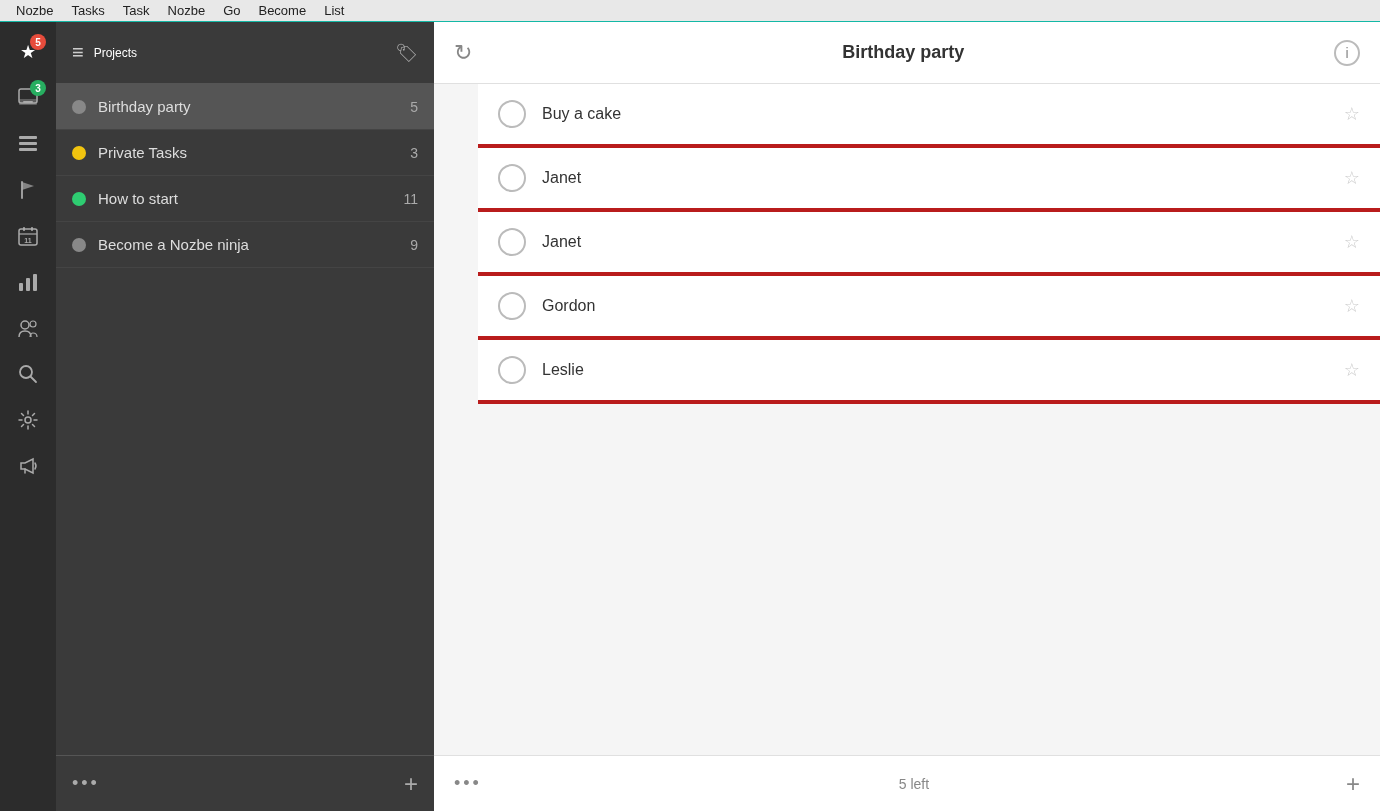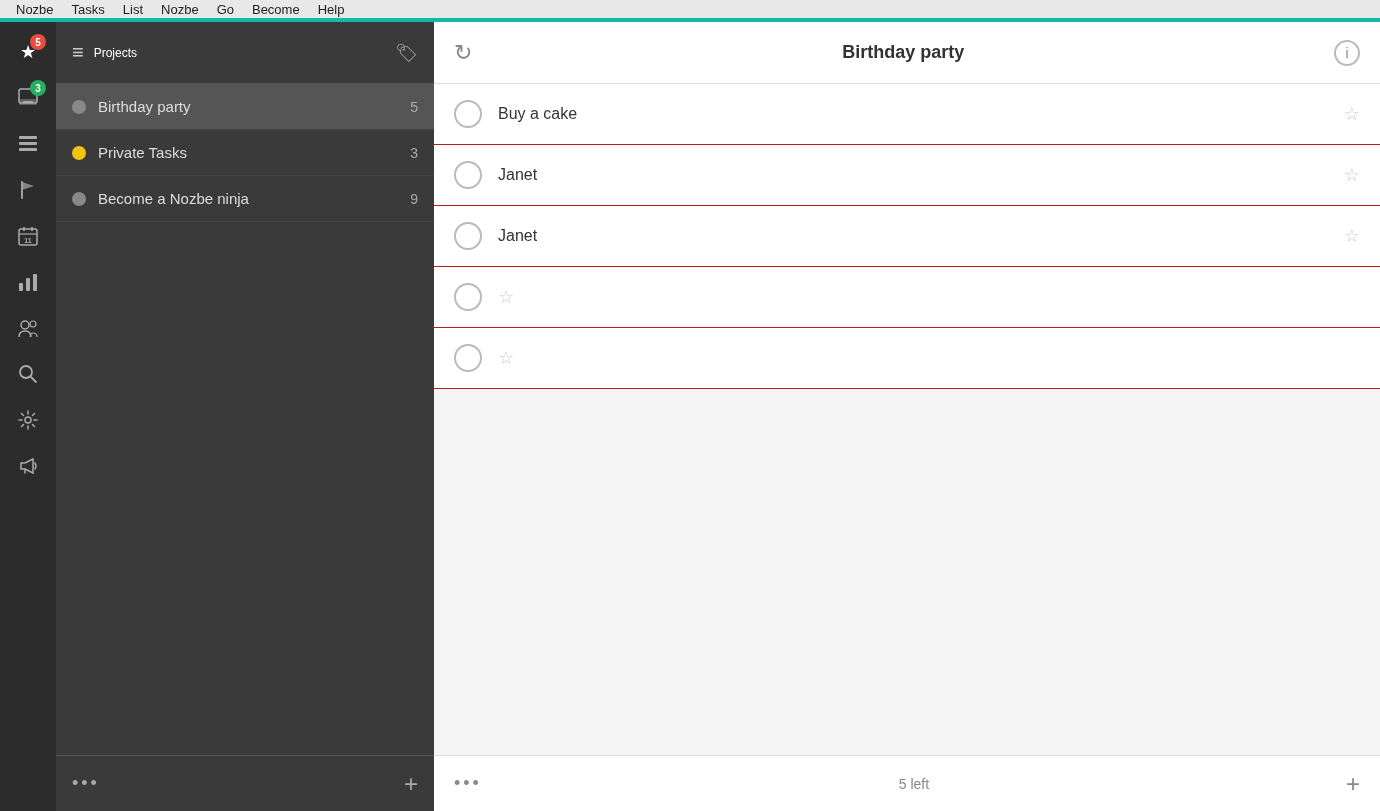--- a/index.html
+++ b/index.html
@@ -6,21 +6,21 @@
     body { font-family: -apple-system, BlinkMacSystemFont, 'Segoe UI', sans-serif; background: #f0f0f0; width: 1380px; height: 811px; overflow: hidden; display: flex; flex-direction: column; }
 
     
     .menubar {
       height: 22px;
       background: #e8e8e8;
       display: flex;
       align-items: center;
       padding: 0 8px;
       gap: 2px;
-      border-bottom: 4px solid #14b8a6;
+      border-bottom: 1px solid #14b8a6;
       flex-shrink: 0;
     }
     .menubar-item {
       font-size: 13px;
       color: #222;
       padding: 2px 8px;
       cursor: pointer;
       border-radius: 3px;
     }
 
@@ -192,23 +192,24 @@
     .task-list {
       flex: 1;
       overflow-y: auto;
       background: #f5f5f5;
     }
     .task-item {
       display: flex;
       align-items: center;
       background: #fff;
       padding: 16px 20px;
-      border-bottom: 1px solid #b91c1c;
+      border-bottom: 4px solid #b91c1c;
       gap: 16px;
       cursor: pointer;
+      margin-left: 44px;
     }
     .task-checkbox {
       width: 28px;
       height: 28px;
       border-radius: 50%;
       border: 2px solid #bbb;
       flex-shrink: 0;
       cursor: pointer;
     }
     .task-name {
@@ -246,25 +247,25 @@
       font-size: 24px;
       cursor: pointer;
     }
   </style>
 </head>
 <body>
 
 <div class="menubar">
   <span class="menubar-item">Nozbe</span>
   <span class="menubar-item">Tasks</span>
-  <span class="menubar-item">List</span>
+  <span class="menubar-item">Task</span>
   <span class="menubar-item">Nozbe</span>
   <span class="menubar-item">Go</span>
   <span class="menubar-item">Become</span>
-  <span class="menubar-item">Help</span>
+  <span class="menubar-item">List</span>
 </div>
 
 <div class="main-container">
 
   <div class="icon-sidebar">
     <div class="icon-sidebar-item active">
       <span>★</span>
       <span class="badge">5</span>
     </div>
     <div class="icon-sidebar-item">
@@ -345,20 +346,25 @@
         <div class="project-dot" style="background:#888;"></div>
         <span class="project-name">Birthday party</span>
         <span class="project-count">5</span>
       </div>
       <div class="project-item">
         <div class="project-dot" style="background:#f1c40f;"></div>
         <span class="project-name">Private Tasks</span>
         <span class="project-count">3</span>
       </div>
       <div class="project-item">
+        <div class="project-dot" style="background:#2ecc71;"></div>
+        <span class="project-name">How to start</span>
+        <span class="project-count">11</span>
+      </div>
+      <div class="project-item">
         <div class="project-dot" style="background:#888;"></div>
         <span class="project-name">Become a Nozbe ninja</span>
         <span class="project-count">9</span>
       </div>
     </div>
 
     <div class="projects-footer">
       <span class="footer-dots">•••</span>
       <span class="footer-plus">+</span>
     </div>
@@ -382,24 +388,26 @@
         <span class="task-name">Janet</span>
         <span class="task-star">☆</span>
       </div>
       <div class="task-item">
         <div class="task-checkbox"></div>
         <span class="task-name">Janet</span>
         <span class="task-star">☆</span>
       </div>
       <div class="task-item">
         <div class="task-checkbox"></div>
+        <span class="task-name">Gordon</span>
         <span class="task-star">☆</span>
       </div>
       <div class="task-item">
         <div class="task-checkbox"></div>
+        <span class="task-name">Leslie</span>
         <span class="task-star">☆</span>
       </div>
     </div>
 
     <div class="content-footer">
       <span class="content-footer-left">•••</span>
       <span class="content-footer-count">5 left</span>
       <span class="content-footer-plus">+</span>
     </div>
   </div>

